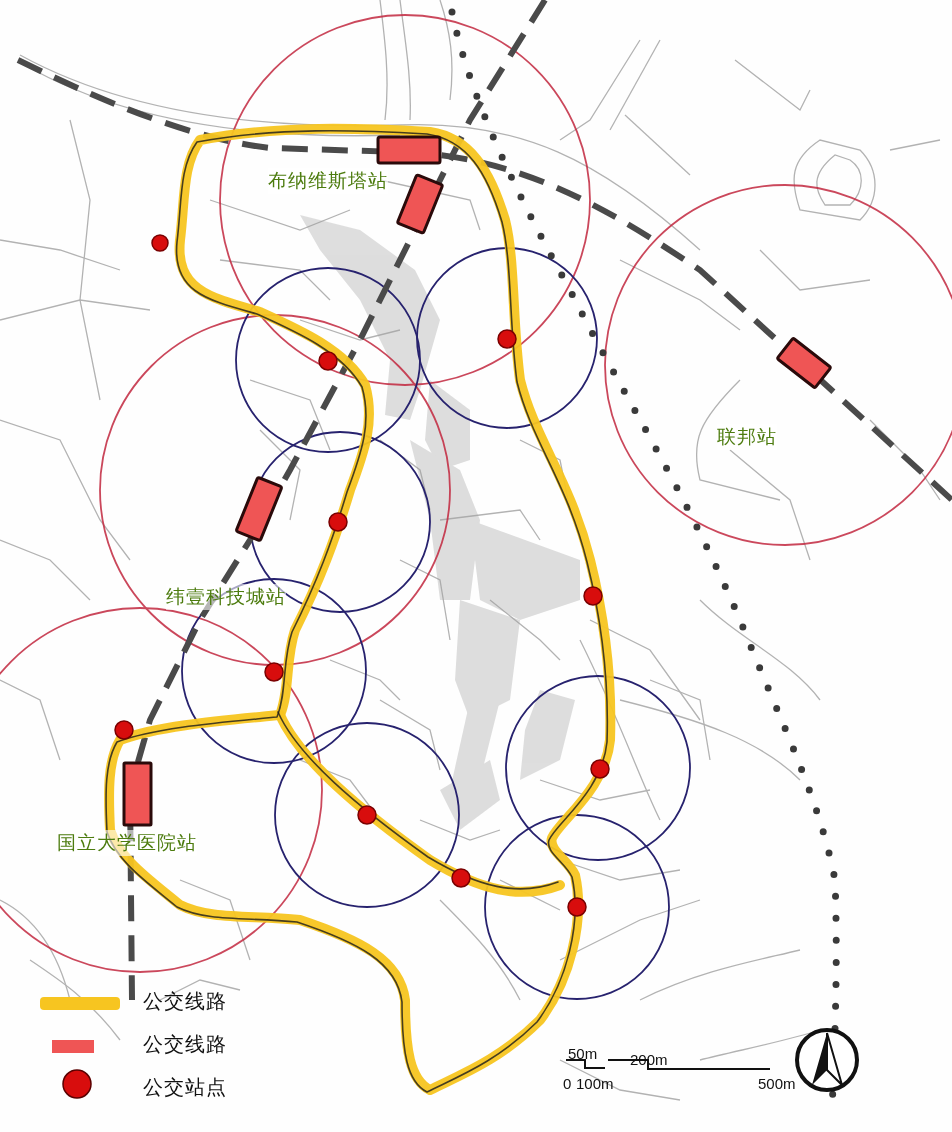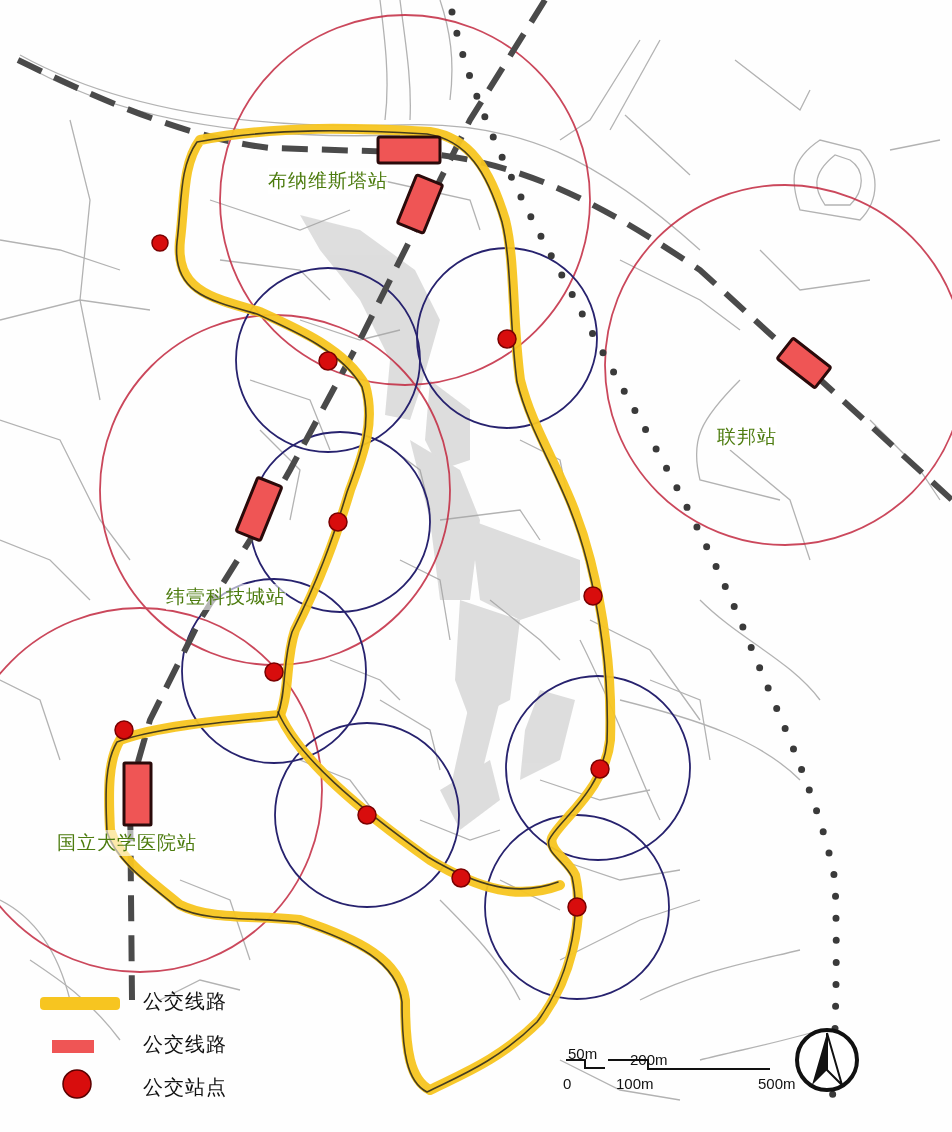--- a/index.html
+++ b/index.html
@@ -163,15 +163,15 @@
   <div class="label st-label" style="left:166px; top:555px;margin-top:29px;">纬壹科技城站</div>
   <div class="label st-label" style="left:57px; top:830px;">国立大学医院站</div>
 
   <div class="legend-text" style="left:143px; top:988px;">公交线路</div>
   <div class="legend-text" style="left:143px; top:1031px;">公交线路</div>
   <div class="legend-text" style="left:143px; top:1074px;">公交站点</div>
 
   <div class="scale-text" style="left:568px; top:1045px;">50m</div>
   <div class="scale-text" style="left:630px; top:1045px;margin-top:6px;">200m</div>
   <div class="scale-text" style="left:563px; top:1075px;">0</div>
-  <div class="scale-text" style="left:616px; top:1075px;">100m</div>
+  <div class="scale-text" style="left:576px; top:1075px;">100m</div>
   <div class="scale-text" style="left:758px; top:1075px;">500m</div>
 </div>
 
 </body></html>

